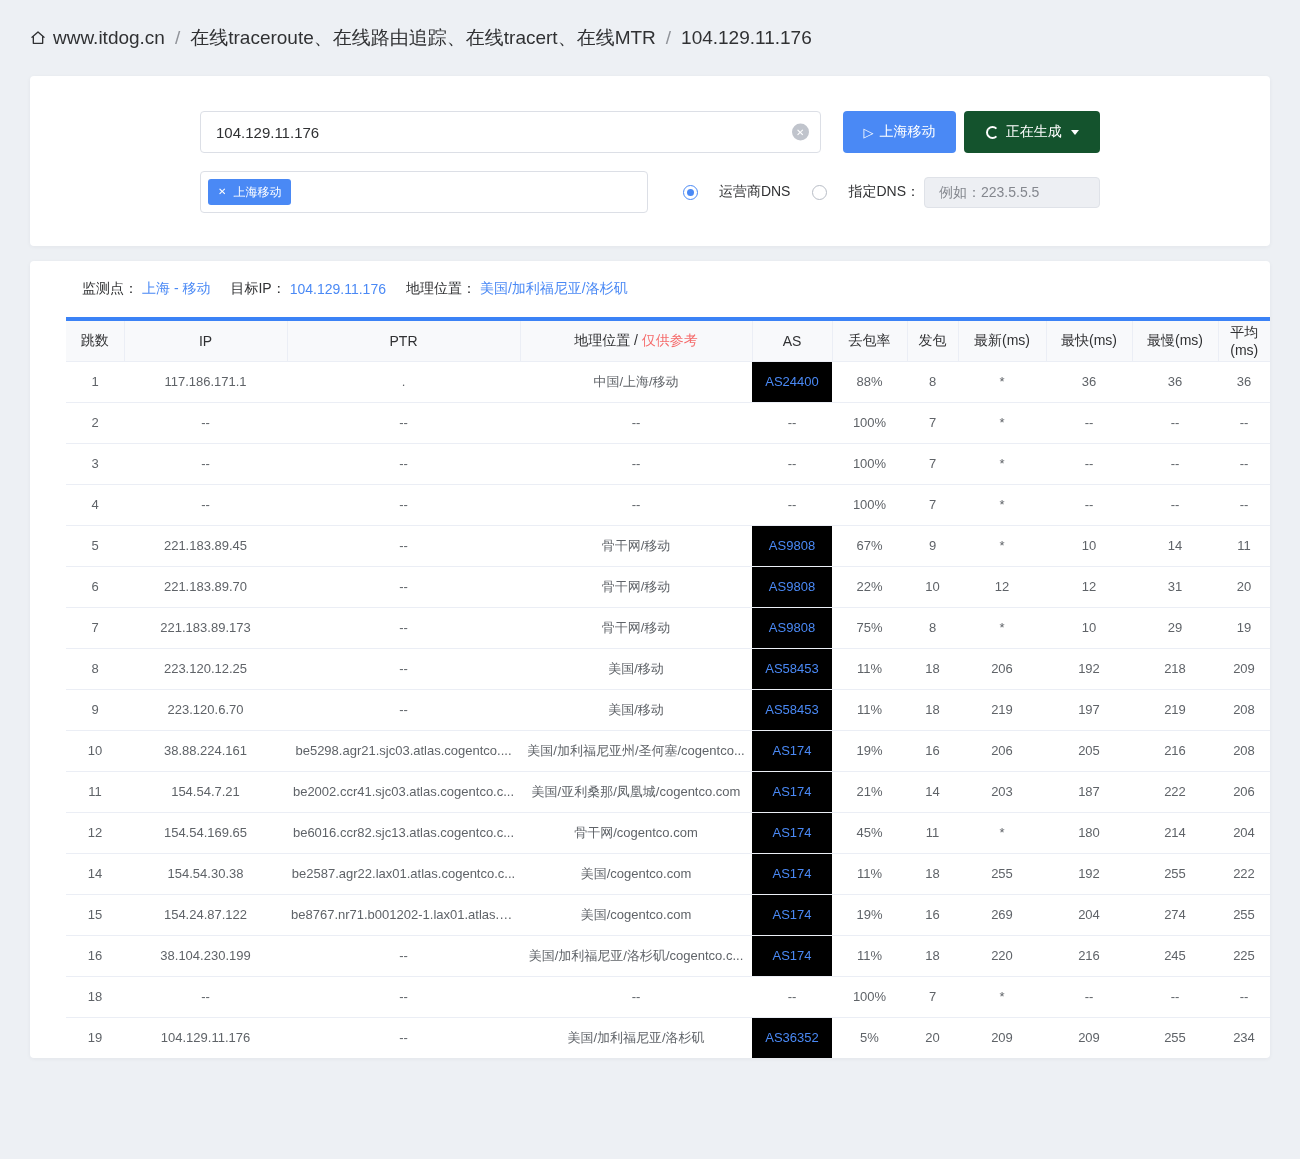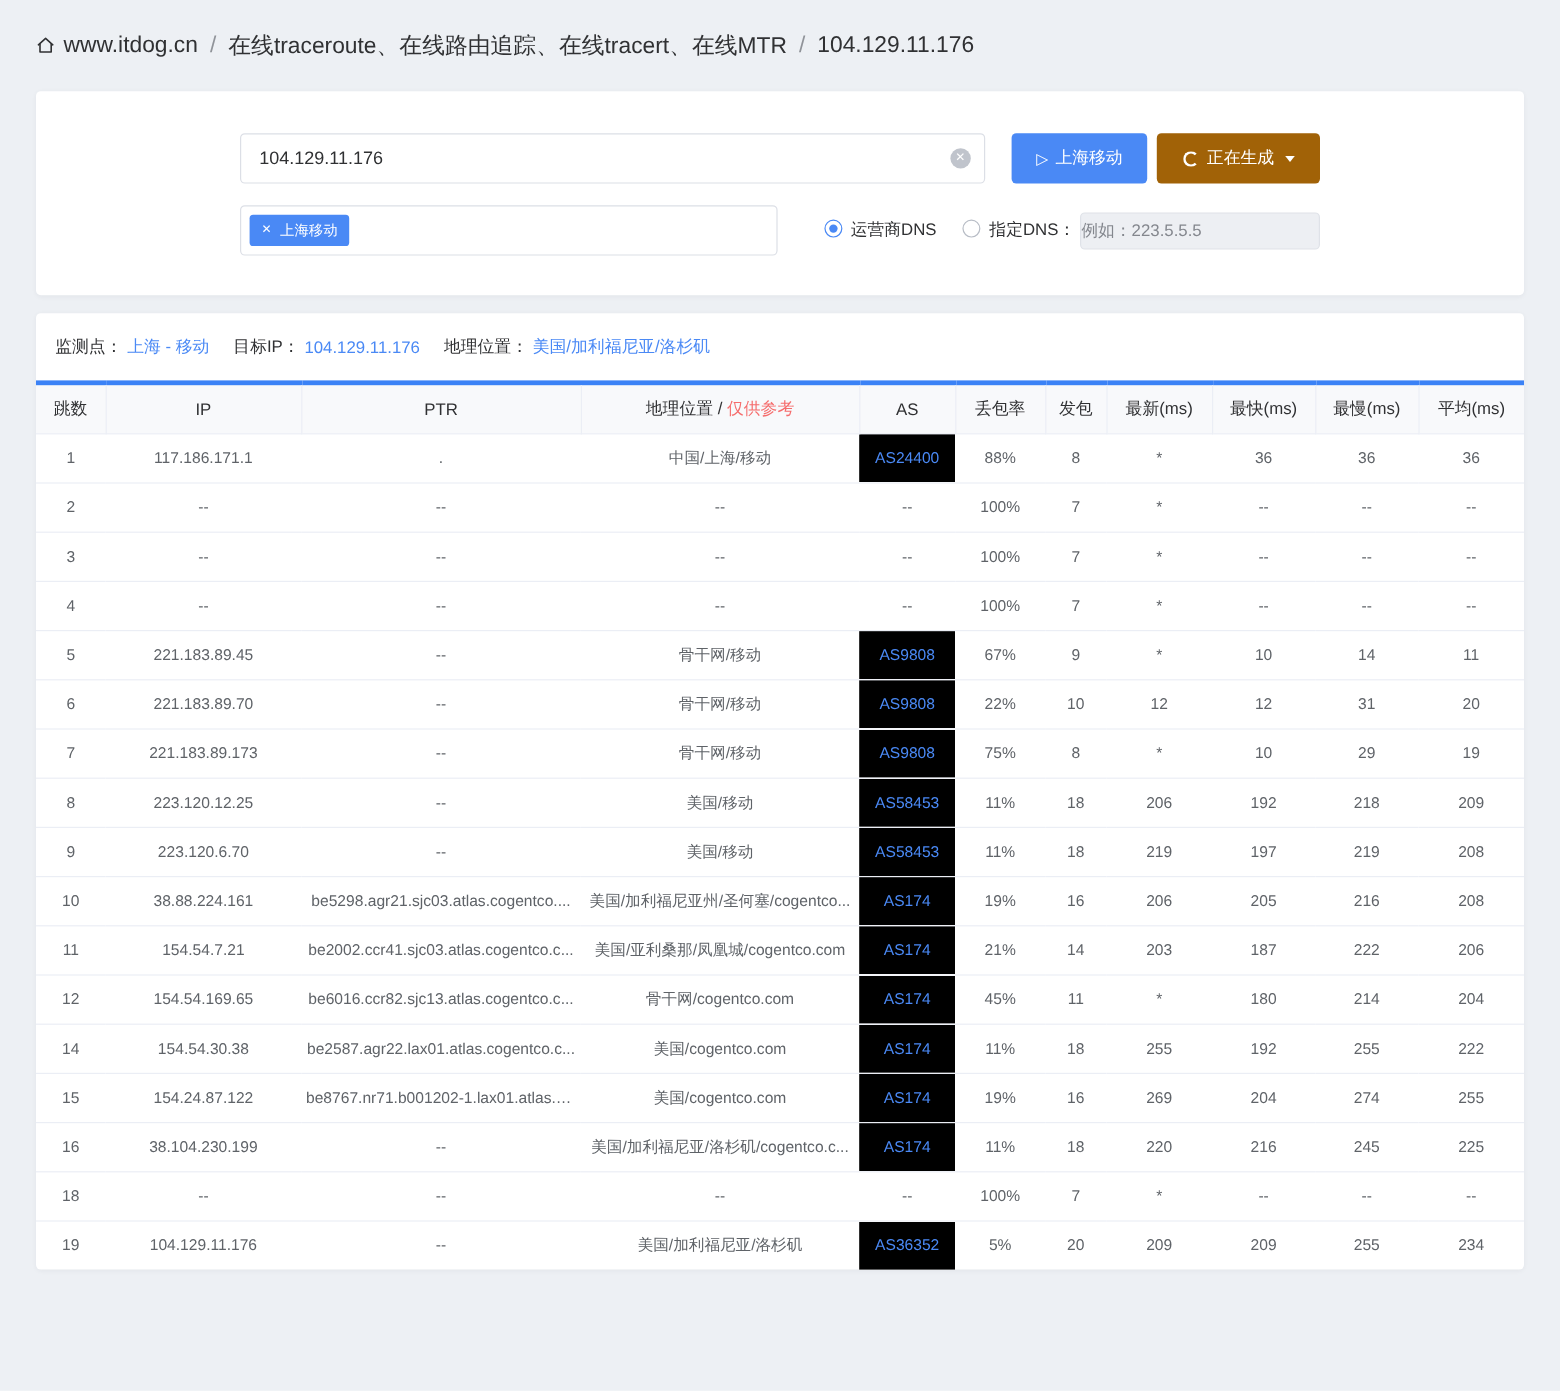--- a/index.html
+++ b/index.html
@@ -13,77 +13,77 @@
   .page{width:1300px;box-sizing:border-box;padding:0 30px 16px;}
 
   
   .breadcrumb{height:76px;display:flex;align-items:center;font-size:19px;color:#303133;}
   .home-icon{display:inline-flex;margin-right:7px;}
   .crumb{color:#303133;text-decoration:none;cursor:pointer;}
   .crumb-current{color:#303133;}
   .crumb-sep{color:#909399;margin:0 10px;}
 
   
-  .card{background:#fff;border-radius:4px;box-shadow:0 1px 4px rgba(31,45,61,0.05);}
+  .card{background:#fff;border-radius:4px;box-shadow:0 1px 4px rgba(31,45,61,0.05);padding-left:36px;}
   .form-card{padding:35px 0 33px;margin-bottom:15px;}
   .form-inner{width:900px;margin:0 auto;}
   .form-row{display:flex;align-items:center;}
   .input-wrap{position:relative;width:628px;}
   .target-input{
     width:100%;height:42px;border:1px solid #dcdfe6;border-radius:4px;
     padding:0 38px 0 15px;font-size:15px;color:#303133;box-sizing:border-box;
     outline:none;font-family:inherit;background:#fff;
   }
   .clear-icon{
     position:absolute;right:12px;top:50%;transform:translateY(-50%);
     width:17px;height:17px;border-radius:50%;background:#c0c4cc;color:#fff;
     font-size:10px;line-height:17px;text-align:center;cursor:pointer;user-select:none;
   }
   .btn{
     height:42px;border:none;border-radius:4px;font-size:14px;color:#fff;
     display:inline-flex;align-items:center;justify-content:center;cursor:pointer;
     font-family:inherit;
   }
   .btn-start{width:115px;background:#4a89f5;margin-left:22px;gap:6px;}
-  .btn-generating{width:137px;background:#a16207;margin-left:8px;gap:7px;}
+  .btn-generating{width:137px;background:#14532d;margin-left:8px;gap:7px;}
   .play-icon{font-size:13px;line-height:1;}
   .spinner{
     width:13px;height:13px;border-radius:50%;display:inline-block;
     border:2px solid #fff;border-right-color:transparent;box-sizing:border-box;
   }
   .caret-down{
     width:0;height:0;border-left:4px solid transparent;border-right:4px solid transparent;
     border-top:5px solid #fff;display:inline-block;margin-left:2px;
   }
   .form-row2{margin-top:18px;display:flex;align-items:center;justify-content:space-between;}
   .tag-box{
     width:448px;height:42px;border:1px solid #dcdfe6;border-radius:4px;
     display:flex;align-items:center;padding:0 7px;box-sizing:border-box;cursor:text;
   }
   .node-tag{
     background:#4a89f5;color:#fff;font-size:12px;height:26px;border-radius:3px;
     display:inline-flex;align-items:center;padding:0 10px;gap:7px;
   }
   .tag-close{cursor:pointer;font-size:10px;line-height:1;}
   .dns-group{display:flex;align-items:center;}
-  .radio-item{display:inline-flex;gap:7px;cursor:pointer;}
+  .radio-item{display:inline-flex;align-items:center;gap:21px;cursor:pointer;}
   .radio-item + .radio-item{margin-left:22px;}
   .radio-circle{
     width:15px;height:15px;border-radius:50%;border:1px solid #b8bdc6;background:#fff;
     box-sizing:border-box;position:relative;display:inline-block;
   }
   .radio-circle.checked{border-color:#4a89f5;}
   .radio-circle.checked::after{
     content:"";position:absolute;left:50%;top:50%;width:7px;height:7px;
     margin:-3.5px 0 0 -3.5px;border-radius:50%;background:#4a89f5;
   }
   .radio-label{color:#303133;font-size:14px;}
   .dns-input{
-    width:200px;height:31px;background:#edeff3;border:1px solid #dfe2e8;border-radius:4px;
-    padding:0 0;font-size:14px;color:#606266;box-sizing:border-box;font-family:inherit;
+    width:176px;height:31px;background:#edeff3;border:1px solid #dfe2e8;border-radius:4px;
+    padding:0 14px;font-size:14px;color:#606266;box-sizing:border-box;font-family:inherit;
     margin-left:4px;outline:none;
   }
   .dns-input::placeholder{color:#84878e;}
 
   
   .result-header{height:56px;display:flex;align-items:center;padding:0 16px;font-size:14px;}
   .rh-group{display:inline-flex;align-items:center;margin-right:20px;}
   .rh-label{color:#303133;}
   .rh-value{color:#4a89f5;text-decoration:none;cursor:pointer;margin-left:4px;}
 

